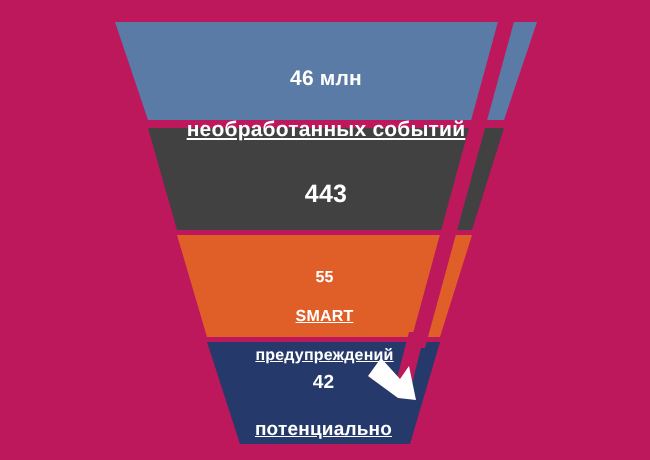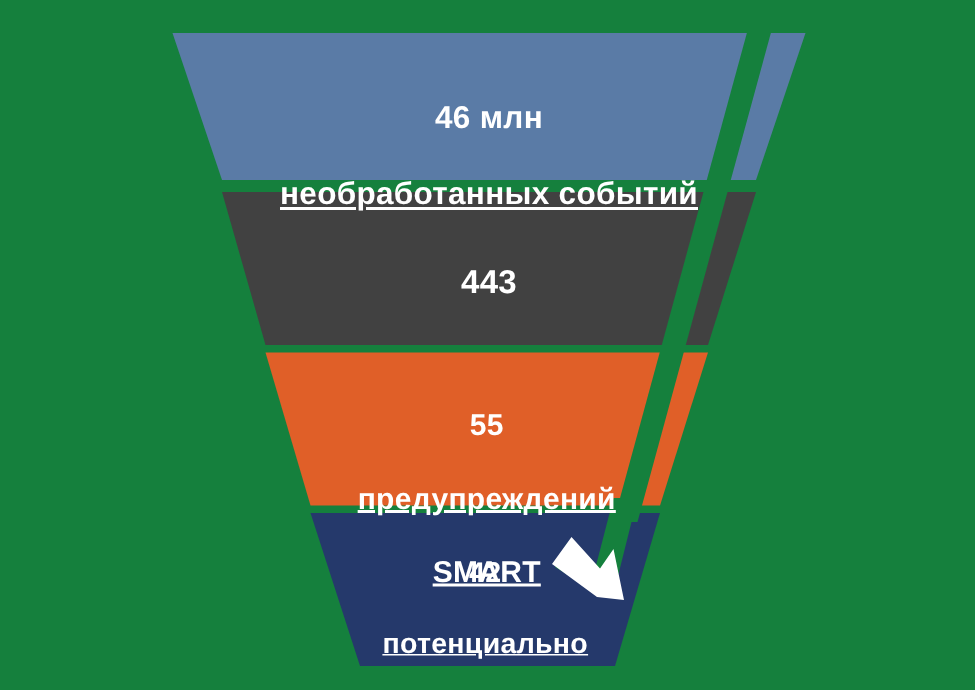--- a/index.html
+++ b/index.html
@@ -11,21 +11,21 @@
   body {
     width: 650px;
     height: 460px;
     overflow: hidden;
     font-family: "Liberation Sans", sans-serif;
   }
   #funnel-figure {
     position: relative;
     width: 650px;
     height: 460px;
-    background: #15803d;
+    background: #be185d;
   }
   #funnel-svg {
     position: absolute;
     left: 0;
     top: 0;
     width: 650px;
     height: 460px;
     display: block;
   }
   .funnel-label {
@@ -53,28 +53,28 @@
     left: 115px;
     top: 40px;
     width: 422px;
     font-size: 21px;
   }
   
   #label-tier-2 {
     left: 148px;
     top: 148px;
     width: 356px;
-    font-size: 22px;
+    font-size: 25px;
   }
   
   #label-tier-3 {
     left: 177px;
     top: 248px;
     width: 295px;
-    font-size: 20px;
+    font-size: 16px;
   }
   
   #label-tier-4 {
     left: 207px;
     top: 348px;
     width: 233px;
     font-size: 19px;
   }
 </style>
 </head>
@@ -116,22 +116,22 @@
     <span class="val">46 млн</span>
     <span class="cap">необработанных событий</span>
   </div>
 
   <div class="funnel-label" id="label-tier-2">
     <span class="val">443</span>
   </div>
 
   <div class="funnel-label" id="label-tier-3">
     <span class="val">55</span>
+    <span class="cap">SMART</span>
     <span class="cap">предупреждений</span>
-    <span class="cap">SMART</span>
   </div>
 
   <div class="funnel-label" id="label-tier-4">
     <span class="val">42</span>
     <span class="cap">потенциально</span>
     
     
   </div>
 
 </div>

